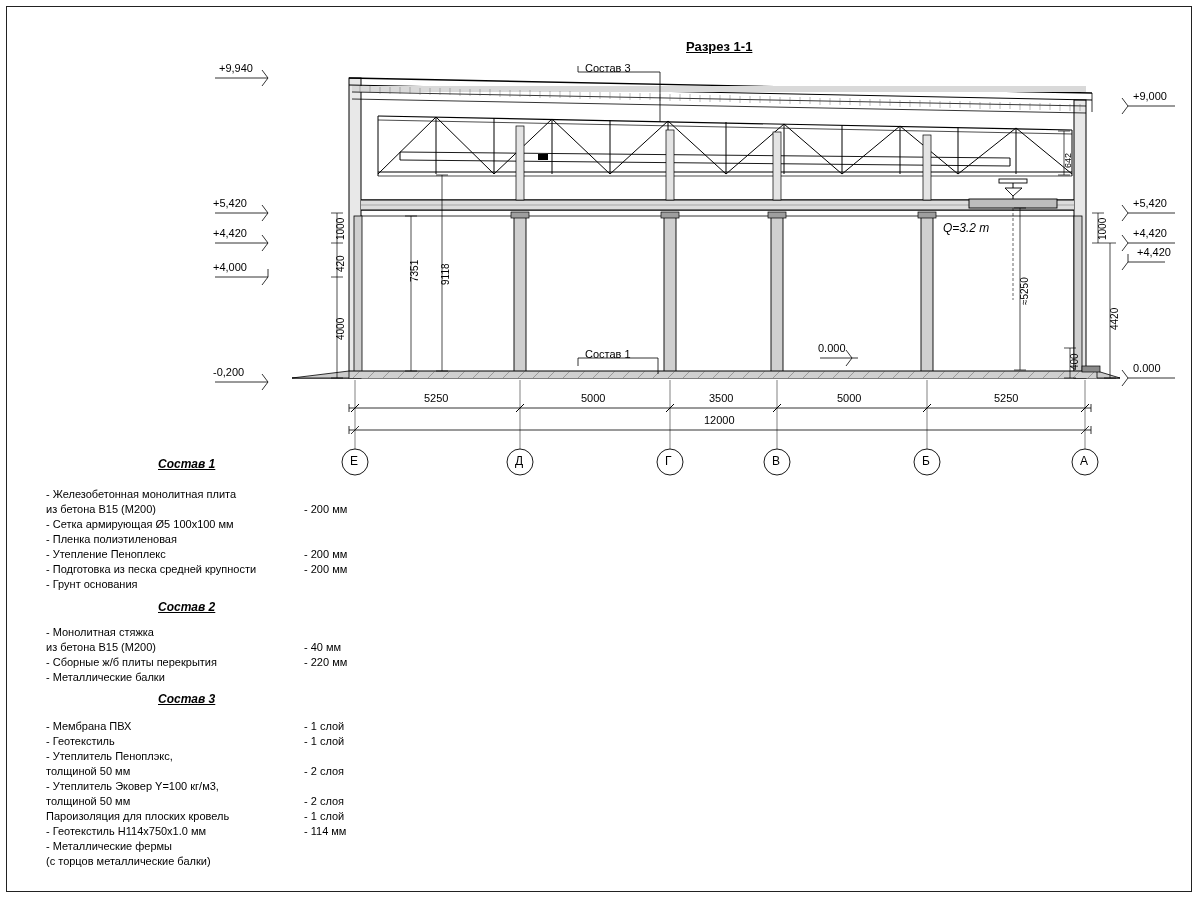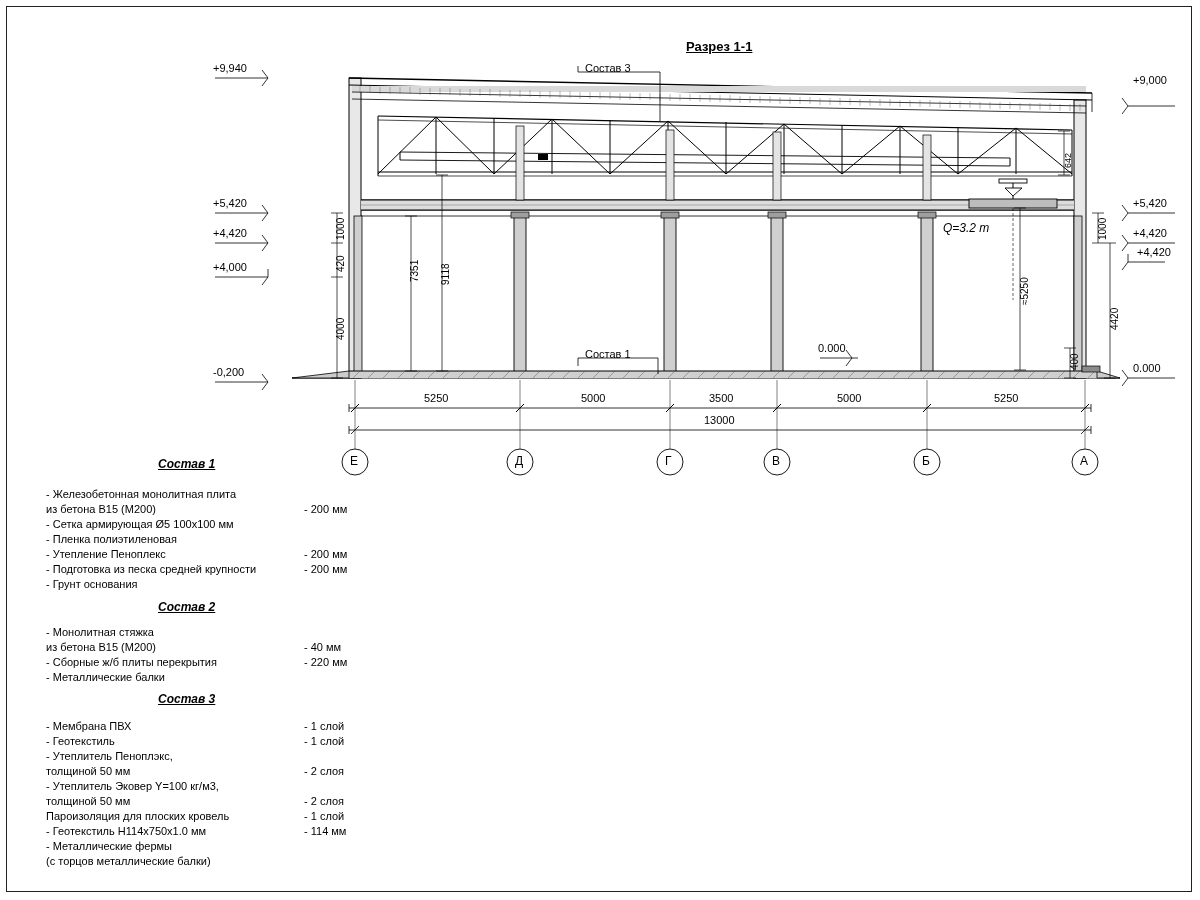--- a/index.html
+++ b/index.html
@@ -410,27 +410,27 @@
       <circle cx="355" cy="462" r="13" fill="#fff"></circle>
       <circle cx="520" cy="462" r="13" fill="#fff"></circle>
       <circle cx="670" cy="462" r="13" fill="#fff"></circle>
       <circle cx="777" cy="462" r="13" fill="#fff"></circle>
       <circle cx="927" cy="462" r="13" fill="#fff"></circle>
       <circle cx="1085" cy="462" r="13" fill="#fff"></circle>
     </g>
   </g>
 </svg>
 
-<div class="t" style="left:213px; top:62px;text-align:right;">+9,940</div>
+<div class="t" style="left:219px; top:62px;text-align:right;">+9,940</div>
 <div class="t" style="left:213px; top:197px;">+5,420</div>
 <div class="t" style="left:213px; top:227px;">+4,420</div>
 <div class="t" style="left:213px; top:261px;">+4,000</div>
 <div class="t" style="left:213px; top:366px;">-0,200</div>
 
-<div class="t" style="left:1133px; top:74px;">+9,000</div>
+<div class="t" style="left:1133px; top:90px;">+9,000</div>
 <div class="t" style="left:1133px; top:197px;">+5,420</div>
 <div class="t" style="left:1133px; top:227px;">+4,420</div>
 <div class="t" style="left:1137px; top:246px;">+4,420</div>
 <div class="t" style="left:1133px; top:362px;">0.000</div>
 <div class="t" style="left:818px; top:342px;">0.000</div>
 
 <div class="t sm rot90" style="left:334px; top:240px;">1000</div>
 <div class="t sm rot90" style="left:334px; top:272px;">420</div>
 <div class="t sm rot90" style="left:334px; top:340px;">4000</div>
 <div class="t sm rot90" style="left:408px; top:282px;">7351</div>
@@ -443,21 +443,21 @@
 
 <div class="t" style="left:585px; top:62px;">Состав 3</div>
 <div class="t" style="left:585px; top:348px;">Состав 1</div>
 <div class="t it" style="left:943px; top:222px; font-size:12px;">Q=3.2 m</div>
 
 <div class="t" style="left:424px; top:392px;">5250</div>
 <div class="t" style="left:581px; top:392px;">5000</div>
 <div class="t" style="left:709px; top:392px;">3500</div>
 <div class="t" style="left:837px; top:392px;">5000</div>
 <div class="t" style="left:994px; top:392px;">5250</div>
-<div class="t" style="left:704px; top:414px;">13000</div>
+<div class="t" style="left:704px; top:414px;">12000</div>
 
 <div class="t" style="left:350px; top:455px; font-size:12px;">Е</div>
 <div class="t" style="left:515px; top:455px; font-size:12px;">Д</div>
 <div class="t" style="left:665px; top:455px; font-size:12px;">Г</div>
 <div class="t" style="left:772px; top:455px; font-size:12px;">В</div>
 <div class="t" style="left:922px; top:455px; font-size:12px;">Б</div>
 <div class="t" style="left:1080px; top:455px; font-size:12px;">А</div>
 
 <div class="t sect-title" style="left:158px; top:458px;">Состав 1</div>
 <div class="spec" style="left:46px; top:487px; width:340px;">

